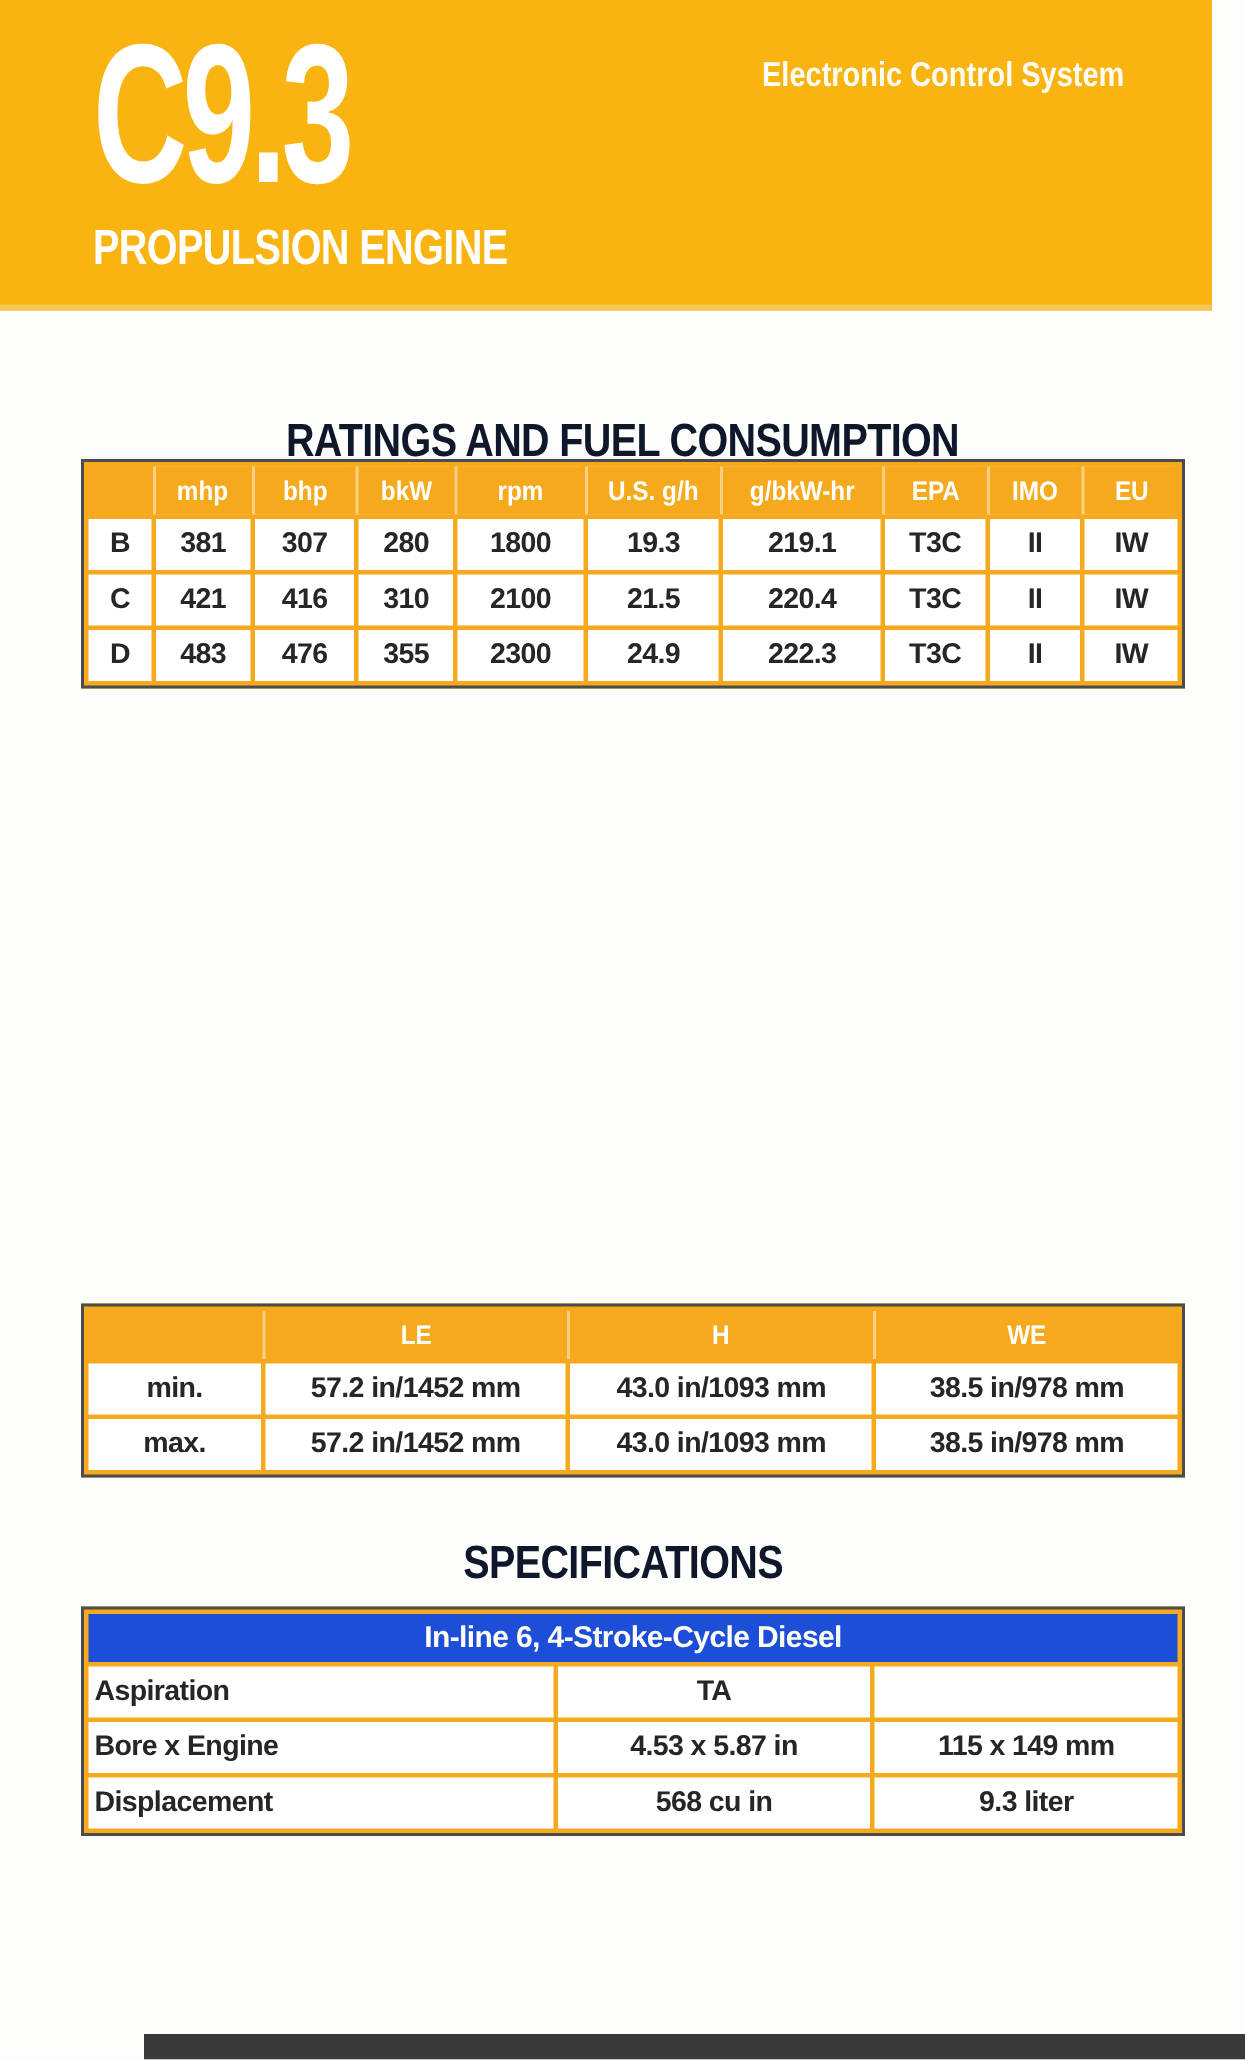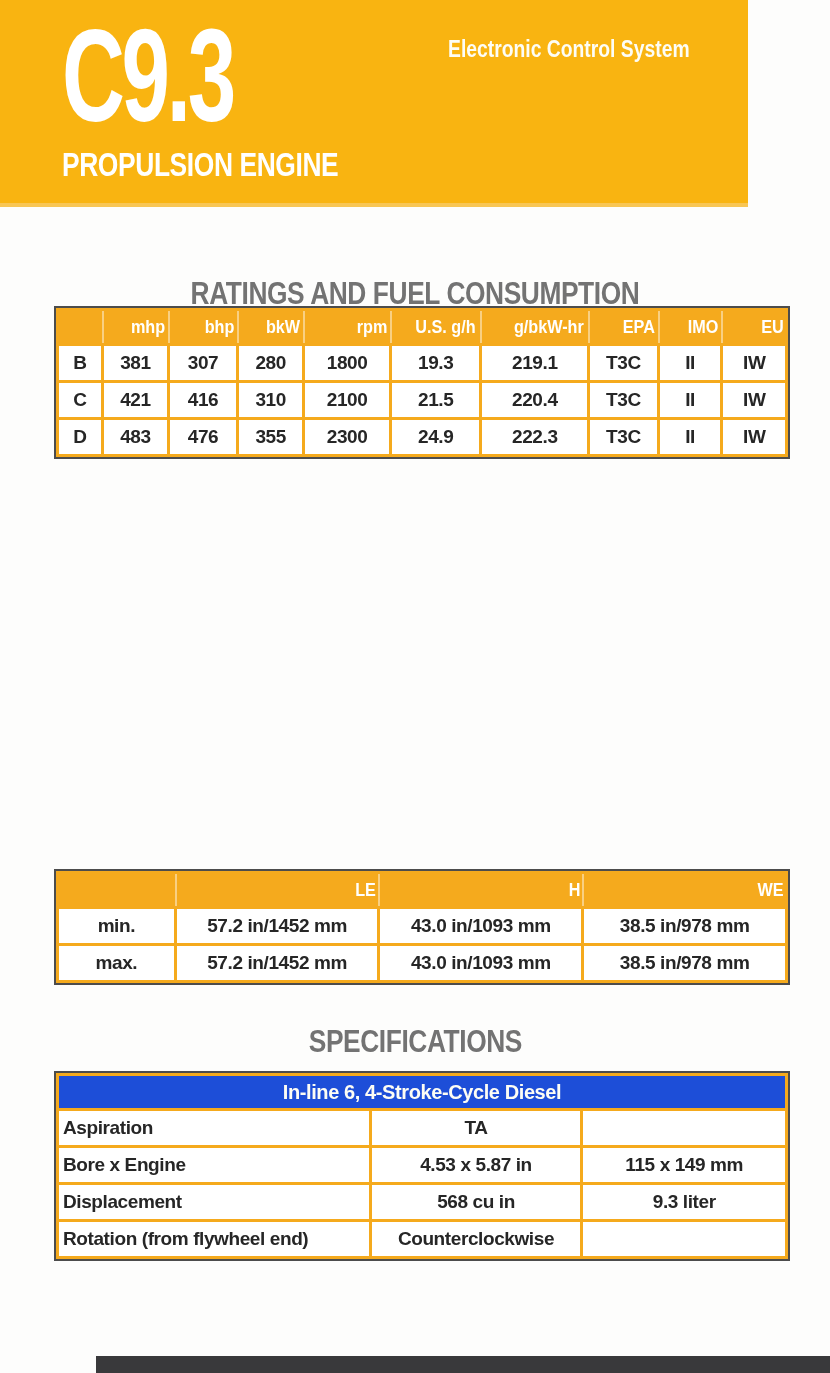--- a/index.html
+++ b/index.html
@@ -3,21 +3,21 @@
 <meta charset="utf-8">
 <style>
   html,body{margin:0;padding:0;}
   body{
     width:830px;height:1373px;position:relative;background:#fdfdfc;
     font-family:"Liberation Sans","DejaVu Sans",sans-serif;
     overflow:hidden;color:#232323;
   }
   
   .masthead{
-    position:absolute;left:0;top:0;width:748px;height:207px;
+    position:absolute;left:0;top:0;width:808px;height:207px;
     background:#F9B411;border-bottom:4px solid #F8C654;box-sizing:border-box;
   }
   .model{
     position:absolute;left:62px;top:10px;
     font-size:132px;font-weight:bold;color:#ffffff;line-height:1.0;
     letter-spacing:-5px;transform:scaleX(0.66);transform-origin:left top;
     white-space:nowrap;
   }
   .subtitle{
     position:absolute;left:62px;top:146px;
@@ -26,41 +26,41 @@
     white-space:nowrap;
   }
   .tagline{
     position:absolute;right:58px;top:36px;
     font-size:23px;font-weight:bold;color:#fdfdf6;
     transform:scaleX(0.84);transform-origin:right top;white-space:nowrap;
   }
   
   .sec-title{
     position:absolute;left:0;width:830px;text-align:center;
-    font-size:31px;font-weight:bold;color:#737373;letter-spacing:-0.5px;
+    font-size:31px;font-weight:bold;color:#0f172a;letter-spacing:-0.5px;
   }
   .sec-title .cond{display:inline-block;transform:scaleX(0.85);white-space:nowrap;}
   #ratings-title{top:250px;}
   #dimensions-title{top:840px;}
   #specifications-title{top:1014px;margin-top:10px;}
   
   table.grid{
     position:absolute;left:54px;width:736px;
     border-collapse:separate;border-spacing:3px;
     background:#F5AA1D;border:2px solid #4c4c4c;
     table-layout:fixed;box-sizing:border-box;
   }
   #ratings-table{top:306px;}
   #dimensions-table{top:869px;}
   #specifications-table{top:1071px;}
   table.grid th{
     height:32px;padding:0;vertical-align:middle;text-align:center;
     color:#ffffff;font-size:18px;font-weight:bold;background:#F5AA1D;
   }
-  table.grid th:not(:first-child){box-shadow:-2px 0 0 rgba(255,255,255,0.45);text-align:right;}
+  table.grid th:not(:first-child){box-shadow:-2px 0 0 rgba(255,255,255,0.45);}
   table.grid th .cond{display:inline-block;transform:scaleX(0.9);white-space:nowrap;}
   table.grid td{
     height:34px;padding:0 4px;vertical-align:middle;text-align:center;
     background:#ffffff;color:#262626;font-size:19px;font-weight:bold;
     letter-spacing:-0.4px;white-space:nowrap;overflow:hidden;
   }
   table.grid td.band{
     background:#1d4ed8;color:#fdfdf4;font-size:20px;height:32px;
   }
   #specifications-table td.row-lbl{text-align:left;}
@@ -196,21 +196,16 @@
       <tr>
         <td class="row-lbl">Bore x Engine</td>
         <td>4.53 x 5.87 in</td>
         <td>115 x 149 mm</td>
       </tr>
       <tr>
         <td class="row-lbl">Displacement</td>
         <td>568 cu in</td>
         <td>9.3 liter</td>
       </tr>
-      <tr>
-        <td class="row-lbl">Rotation (from flywheel end)</td>
-        <td>Counterclockwise</td>
-        <td></td>
-      </tr>
     </tbody>
 </table>
 
 <div class="footer-bar"></div>
 
 </body></html>

